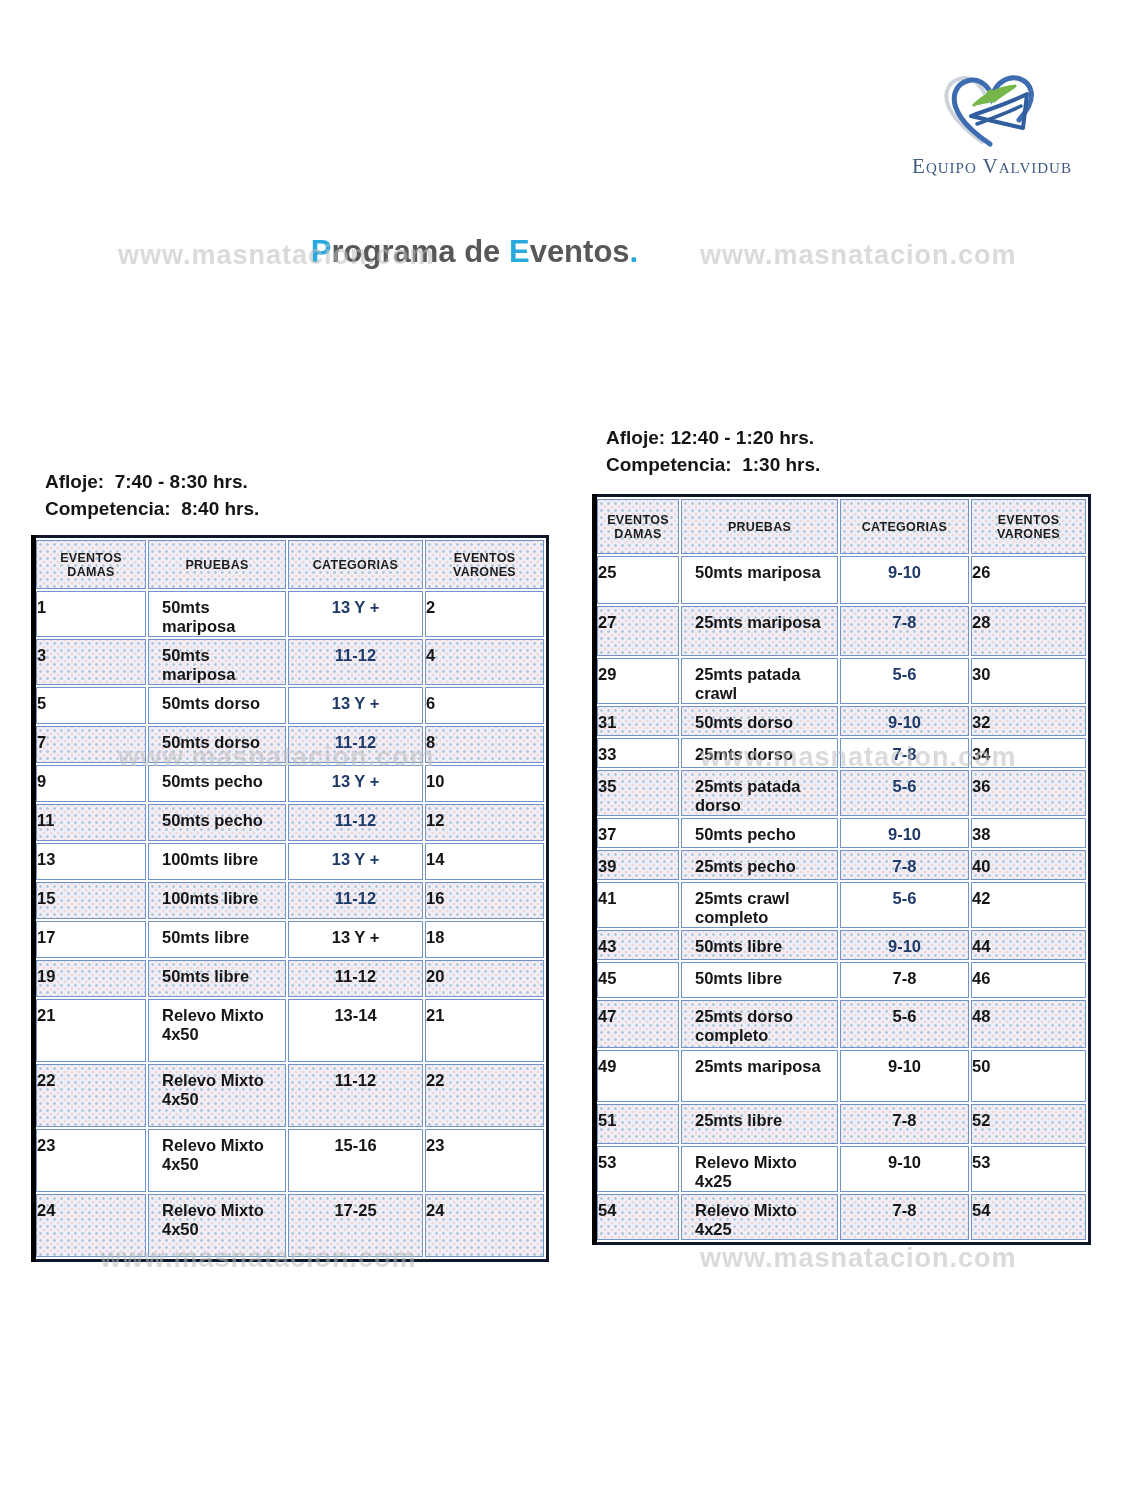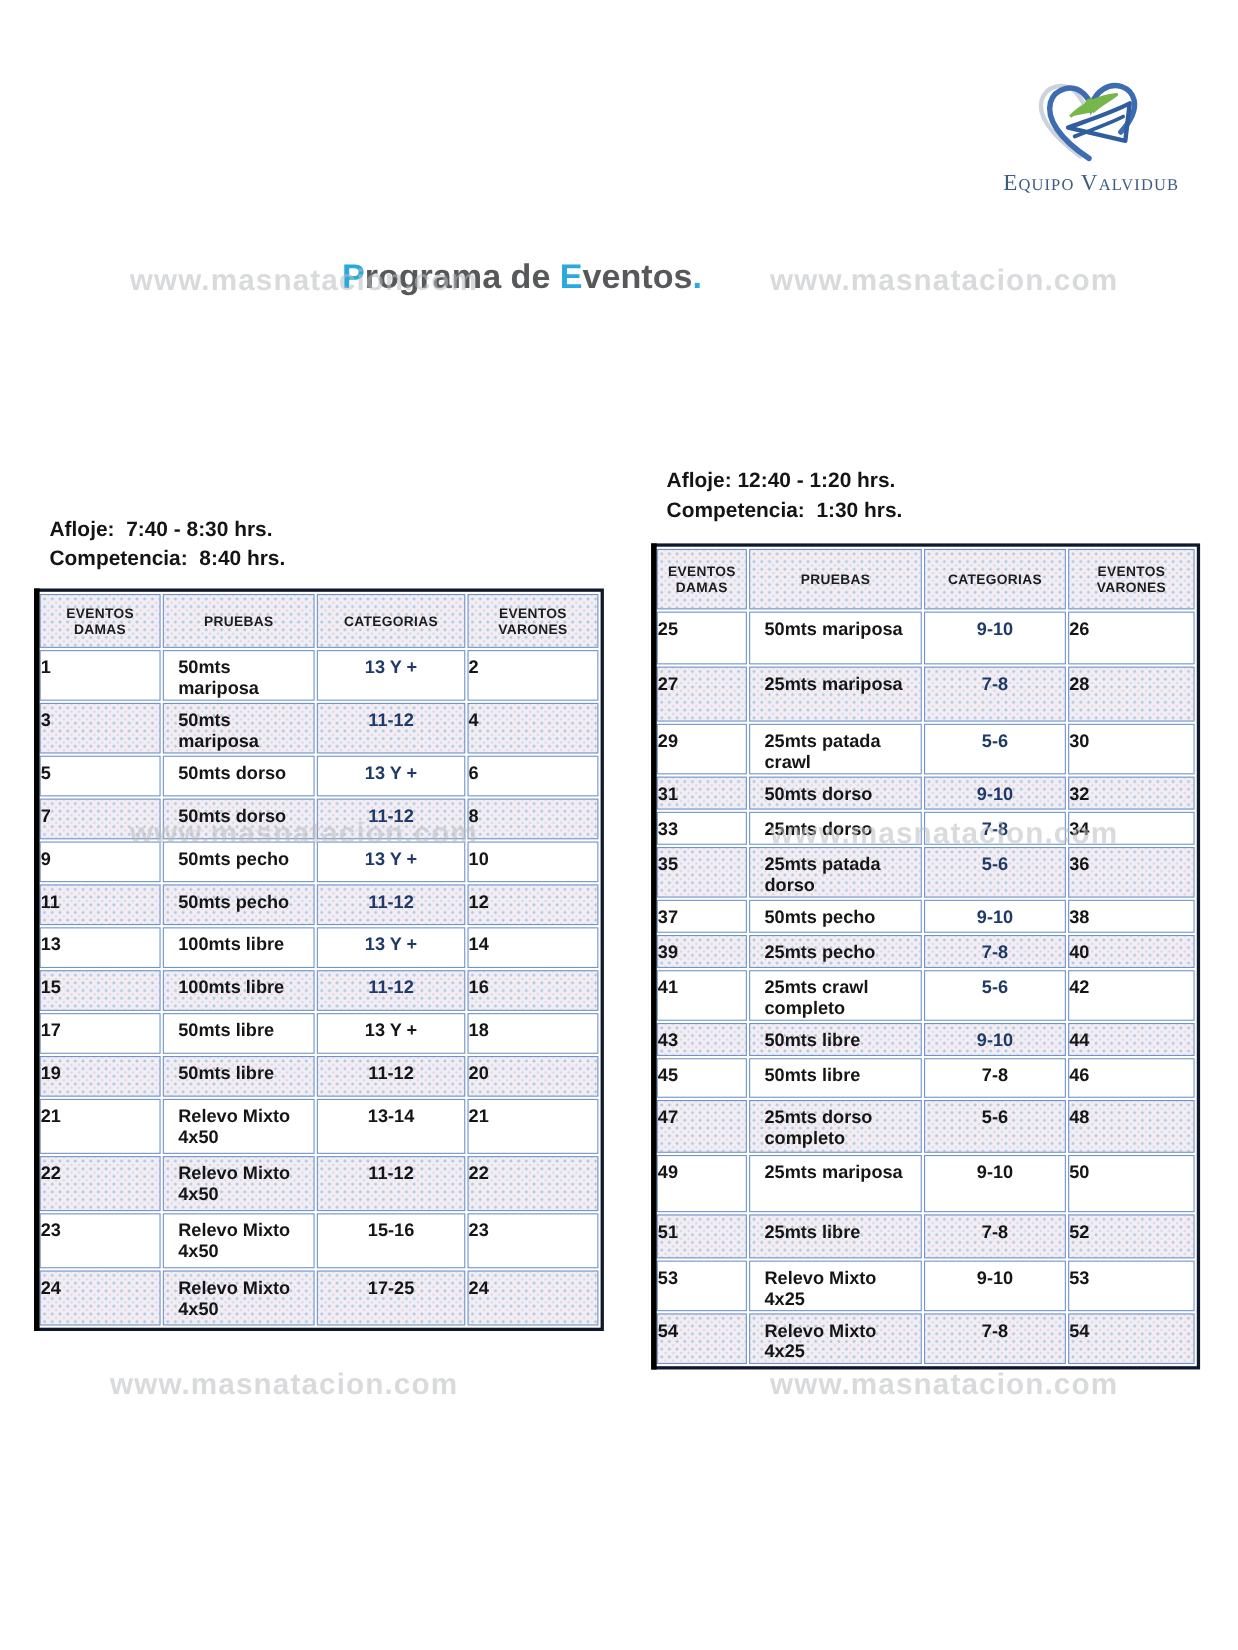--- a/index.html
+++ b/index.html
@@ -74,21 +74,21 @@
     background-position:0 0, 3.5px 3.5px;
   }
 
   
   .tbl-left col:nth-child(1){ width:110px; }
   .tbl-left col:nth-child(2){ width:138px; }
   .tbl-left col:nth-child(3){ width:135px; }
   .tbl-left col:nth-child(4){ width:119px; }
   .tbl-left thead tr { height:49px; }
   .tbl-left tbody tr { height:37px; }
-  .tbl-left tbody tr:nth-child(n+11) { height:50px;border-radius:23px; }
+  .tbl-left tbody tr:nth-child(n+11) { height:63px;border-radius:23px; }
 
   
   .tbl-right col:nth-child(1){ width:82px; }
   .tbl-right col:nth-child(2){ width:157px; }
   .tbl-right col:nth-child(3){ width:129px; }
   .tbl-right col:nth-child(4){ width:115px; }
   .tbl-right thead tr { height:55px; }
   .tbl-right tbody tr { height:30px; }
   .tbl-right tbody tr:nth-child(1) { height:48px; }
   .tbl-right tbody tr:nth-child(2) { height:50px; }

